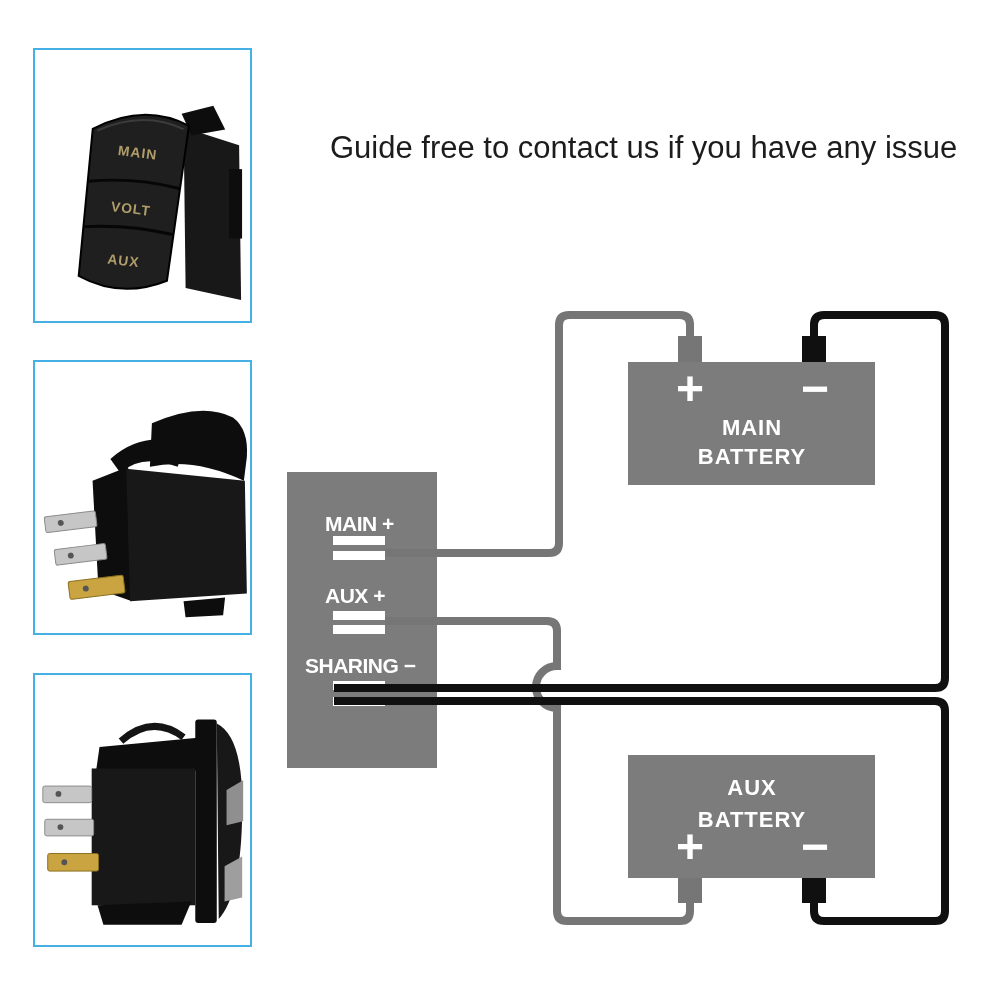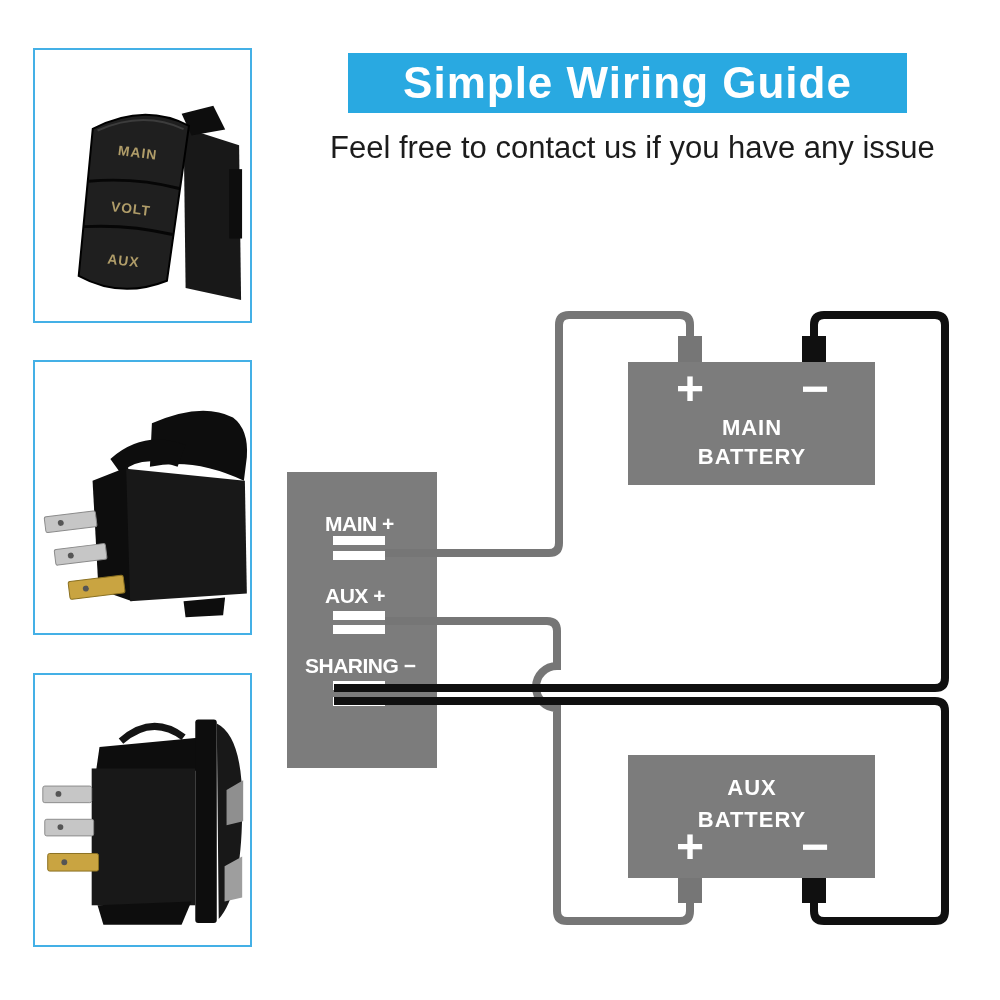--- a/index.html
+++ b/index.html
@@ -124,22 +124,21 @@
 
     <g>
       <rect class="battery" x="628" y="755" width="247" height="123"></rect>
       <text class="battery-name" x="752" y="795">AUX</text>
       <text class="battery-name" x="752" y="827">BATTERY</text>
       <text class="battery-sign" x="690" y="863">+</text>
       <text class="battery-sign" x="815" y="863">−</text>
     </g>
   </svg>
 
-  <div class="banner">Simple Wiring Guide</div>
-  <div class="subtitle">Feel free to contact us if you have any issue</div>
+  <div class="subtitle">Guide free to contact us if you have any issue</div>
 
   <div class="photo-box" id="photo1">
     <svg viewBox="0 0 217 273" aria-hidden="true">
       <polygon class="sw-body" points="150,78 206,96 208,252 152,240"></polygon>
       <polygon class="sw-dark" points="148,64 180,56 192,80 158,86"></polygon>
       <rect class="sw-dark" x="196" y="120" width="13" height="70"></rect>
       <g transform="rotate(7 100 150)">
         <path class="sw-face" d="M50,85 Q98,52 146,70 L143,228 Q99,252 54,234 Z"></path>
         <path class="sw-hi" d="M55,86 Q98,60 141,74"></path>
         <path class="sw-groove" d="M52,138 Q98,128 144,134"></path>

